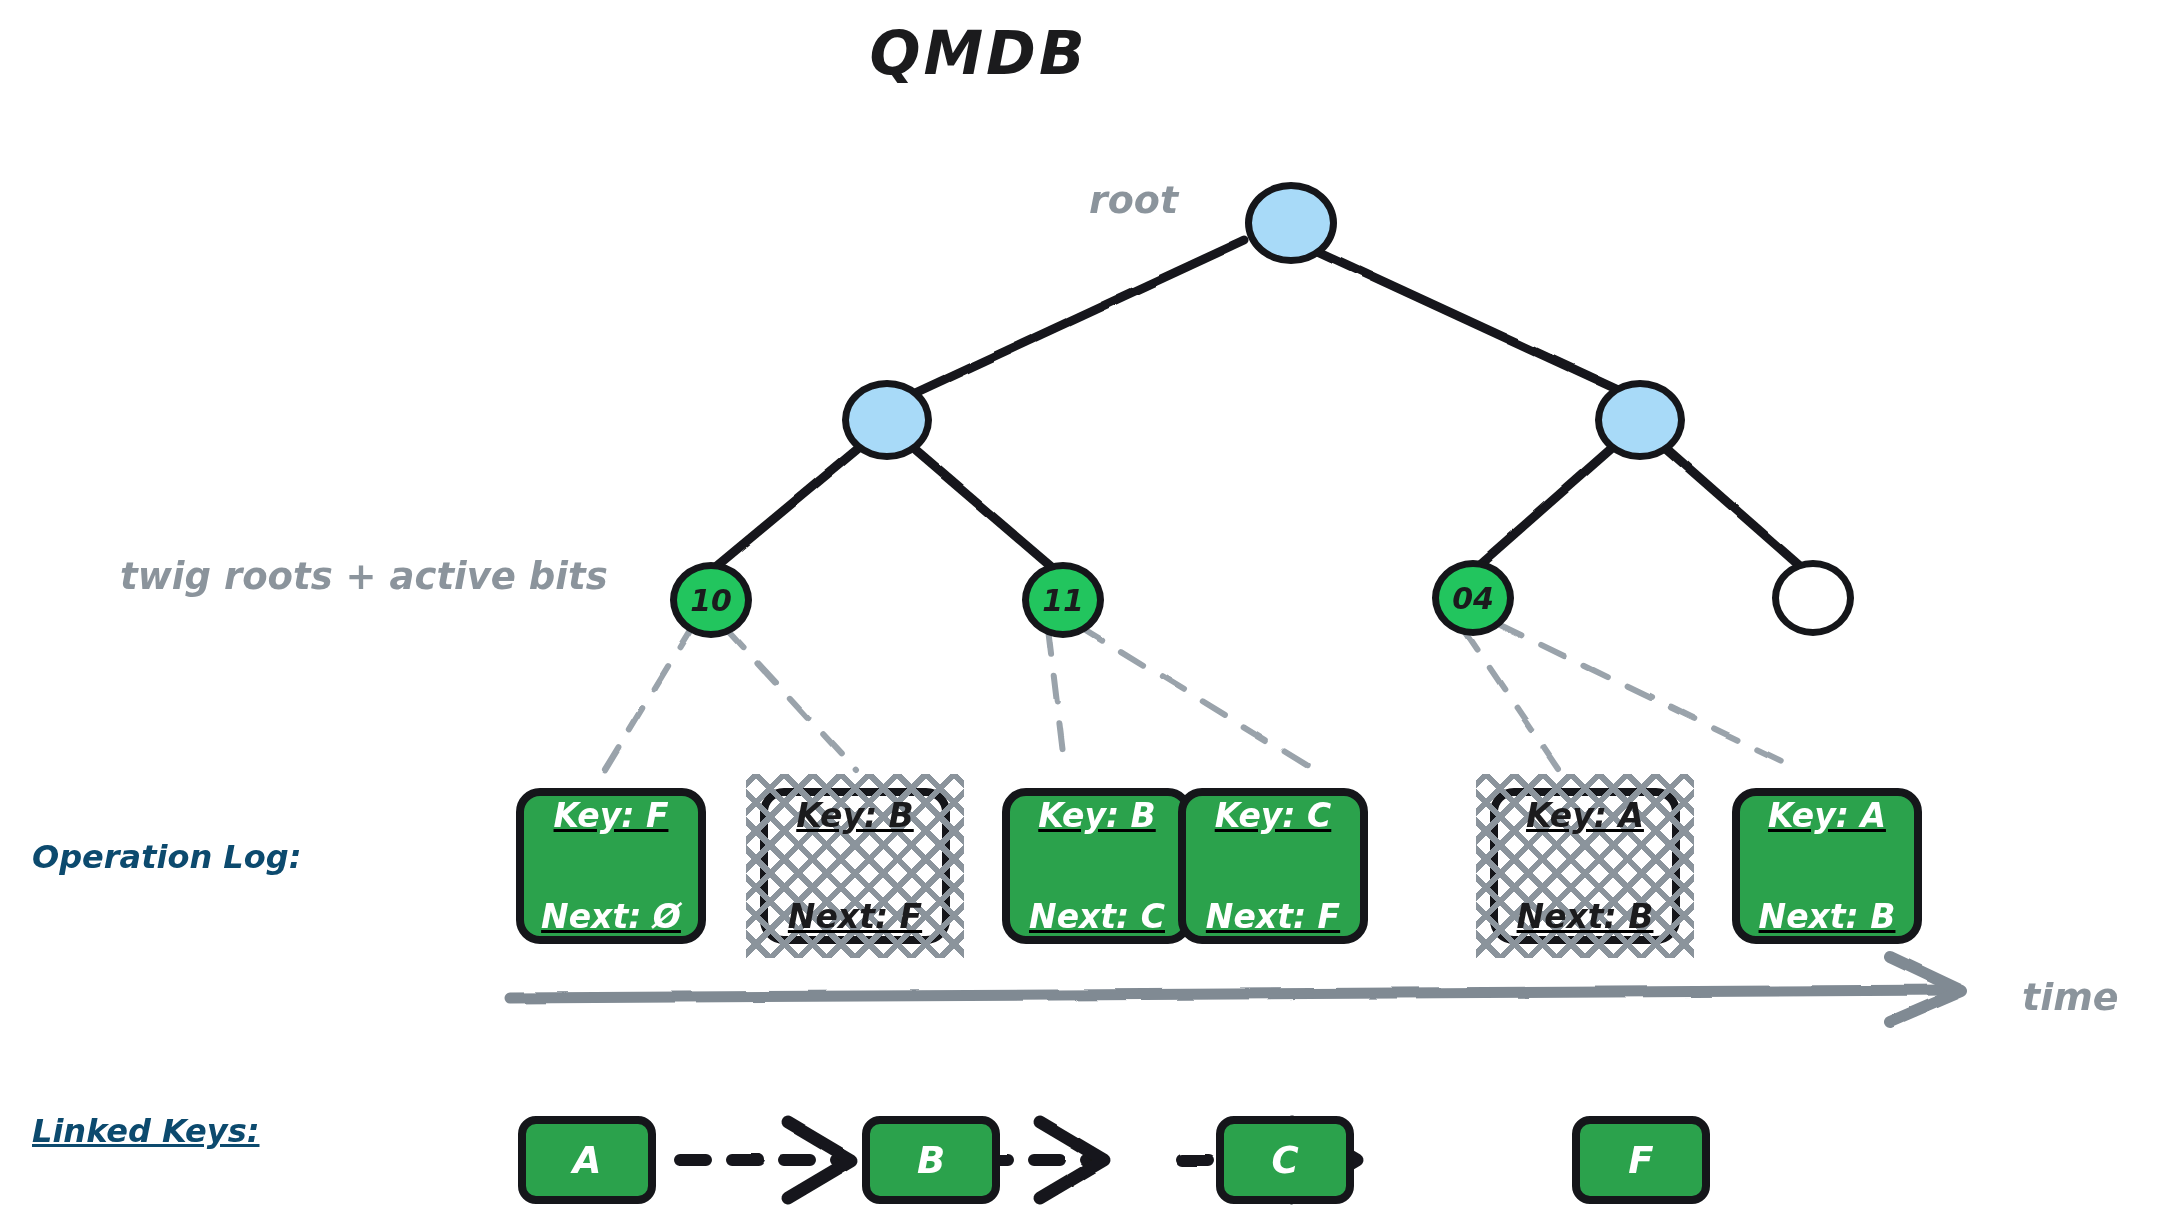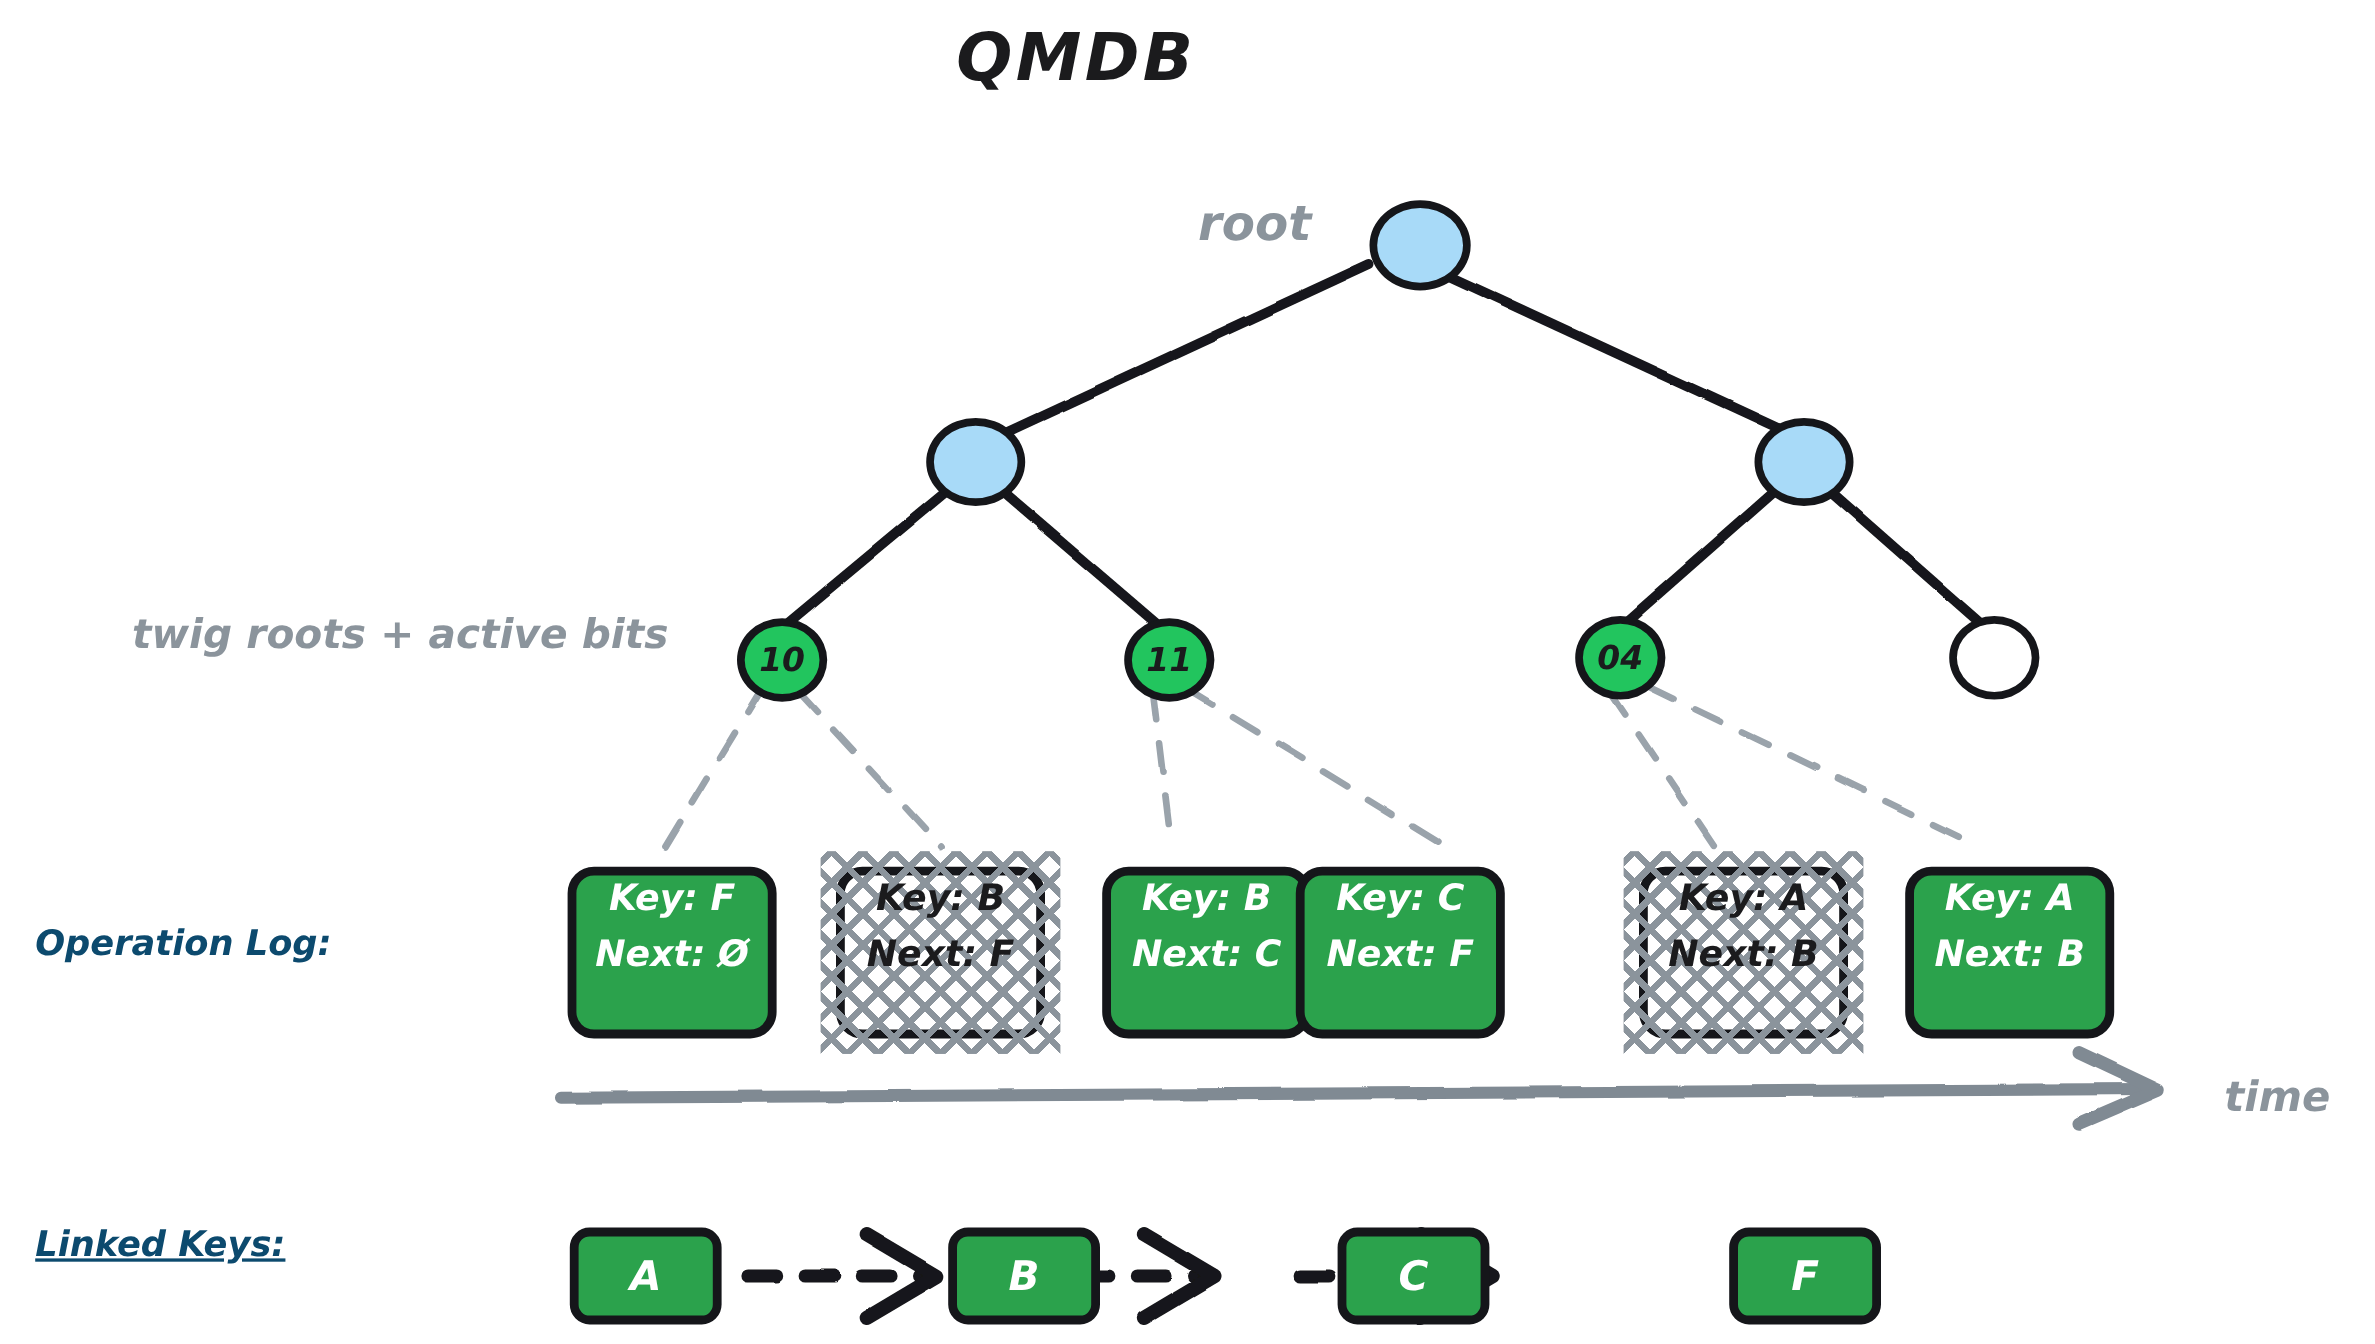--- a/index.html
+++ b/index.html
@@ -46,21 +46,21 @@
     font-size: 38px;
     white-space: nowrap;
   }
   .row-label.gray { color: #8b949c; font-size: 37px; }
   .row-label.dark { color: #0c4a6e; font-size: 32px; }
 
   #label-root {
     position: absolute;
     left: 1089px;
     top: 178px;
-    font-size: 44px;
+    font-size: 38px;
     color: #8b949c;
   }
   #label-twigs  { left: 120px; top: 555px; }
   #label-oplog  { left: 32px;  top: 838px; }
   #label-linked { left: 32px;  top: 1112px; text-decoration: underline; }
   #label-time {
     position: absolute;
     left: 2022px;
     top: 975px;
     font-size: 38px;
@@ -87,23 +87,24 @@
   .oplog-card {
     position: absolute;
     width: 190px;
     height: 156px;
     box-sizing: border-box;
     border: 8px solid #15161a;
     border-radius: 24px;
     display: flex;
     flex-direction: column;
     align-items: center;
-    justify-content: flex-start;
+    justify-content: space-between;
     gap: 12px;
     overflow: visible;
+    text-decoration: underline;
   }
   .oplog-card .line {
     font-size: 33px;
     white-space: nowrap;
     position: relative;
     z-index: 2;
   }
   .oplog-card.active {
     background: #2ba24c;
   }

